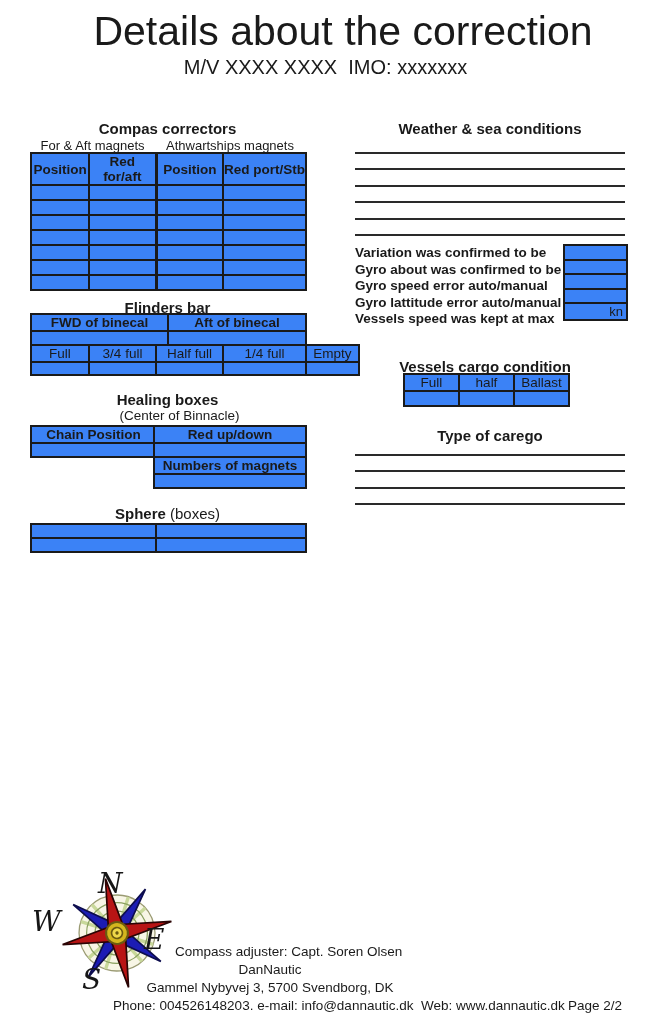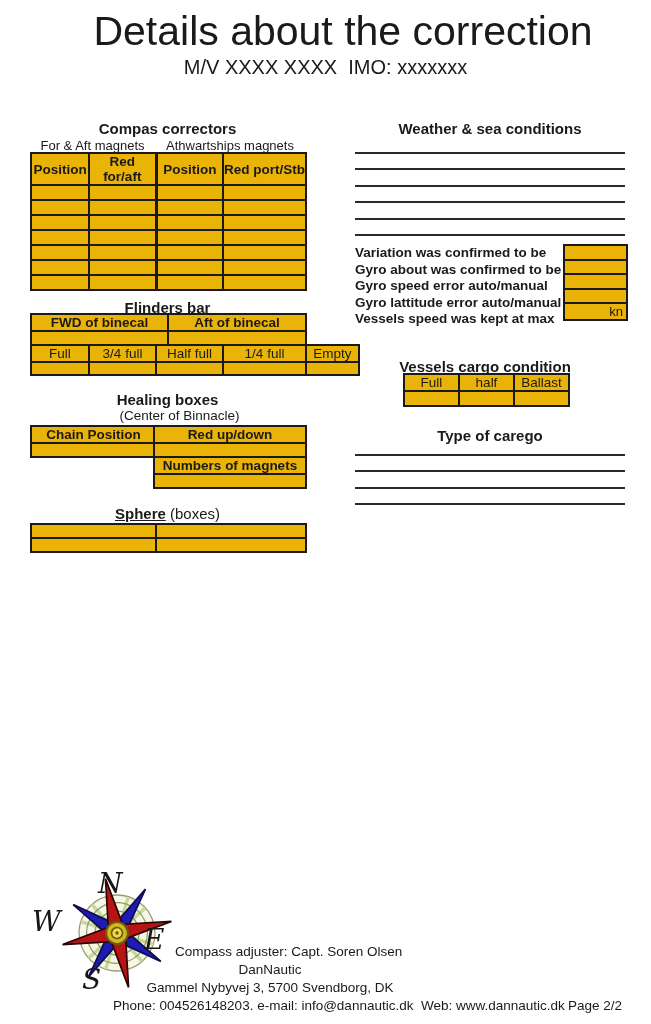--- a/index.html
+++ b/index.html
@@ -3,26 +3,26 @@
 <meta charset="utf-8">
 <style>
   html,body{margin:0;padding:0;background:#888;}
   .page{
     position:relative;width:651px;height:1024px;margin:0 auto;
     background:#ffffff;overflow:hidden;
     font-family:"Liberation Sans",sans-serif;color:#1a1a1a;
   }
   .abs{position:absolute;}
   .center{text-align:center;}
-  .bold{font-weight:bold;text-decoration:underline;}
+  .bold{font-weight:bold;}
   .title{font-size:41px;letter-spacing:0px;white-space:pre;}
   .subtitle{font-size:20px;white-space:pre;}
   .sec-head{font-size:15px;font-weight:bold;}
   .sub-label{font-size:13px;}
-  table{border-collapse:collapse;table-layout:fixed;position:absolute;background:#eab308;}
+  table{border-collapse:collapse;table-layout:fixed;position:absolute;background:#3b82f6;}
   td,th{border:2px solid #1a1a1a;padding:0;text-align:center;font-family:"Liberation Sans",sans-serif;font-size:13.5px;overflow:hidden;}
   th{font-weight:bold;}
   td.plain{font-weight:normal;}
   .thickL{border-left:3px solid #1a1a1a;}
   .rule{position:absolute;left:355px;width:270px;height:0;border-top:2px solid #2a2a2a;}
   .rule4{left:355px;width:270px;}
   .conf-label{height:16.6px;line-height:16.6px;font-size:13.5px;font-weight:bold;white-space:pre;}
   .foot-text{font-size:13.5px;white-space:pre;}
   .rose-letter{position:absolute;font-family:"DejaVu Serif",serif;font-style:italic;font-size:28px;color:#161616;line-height:1;}
 </style>

